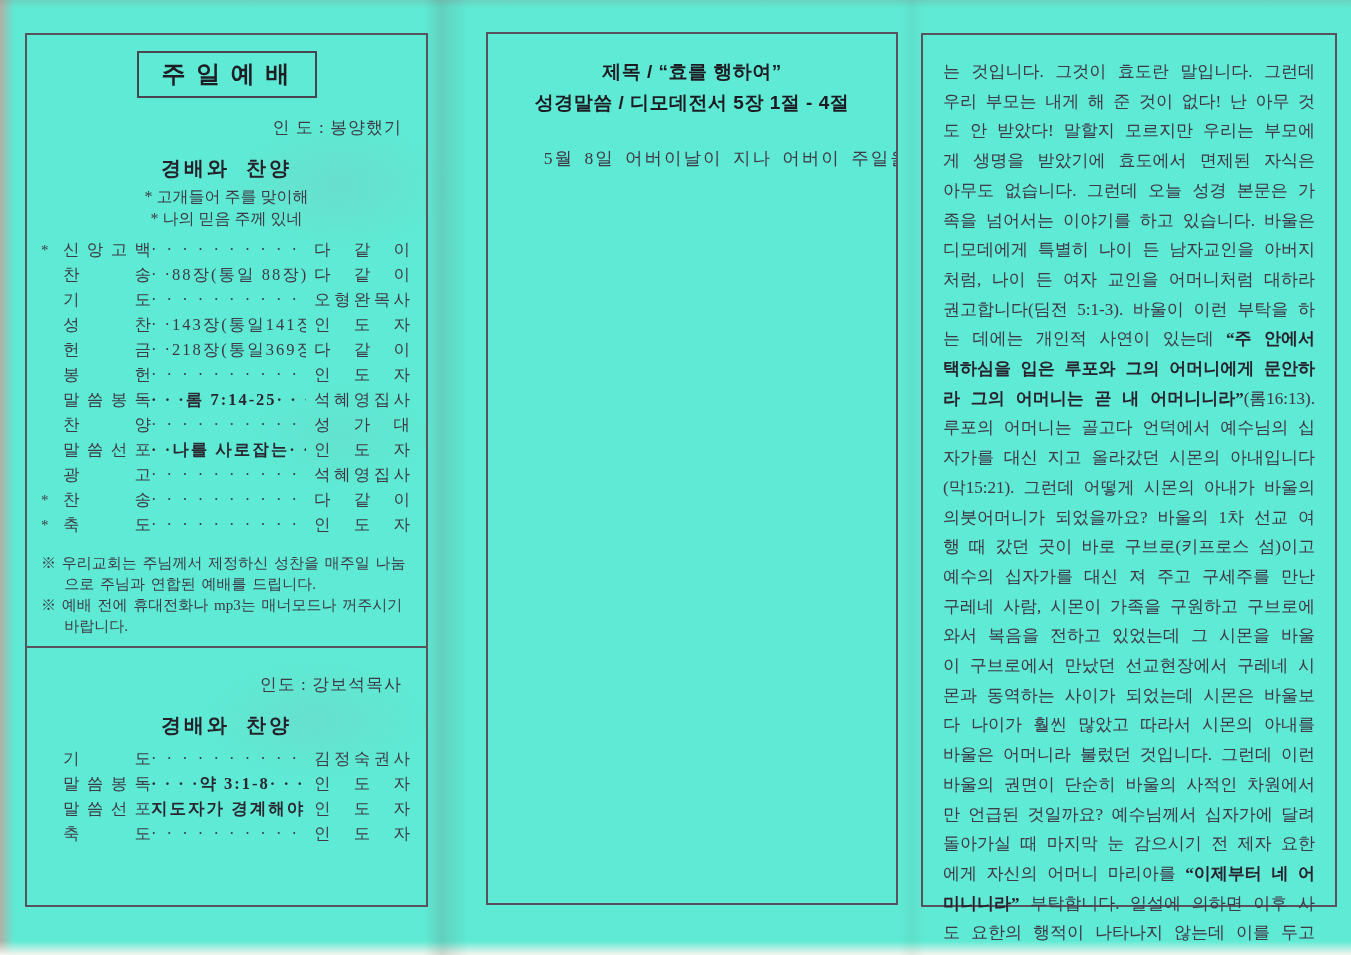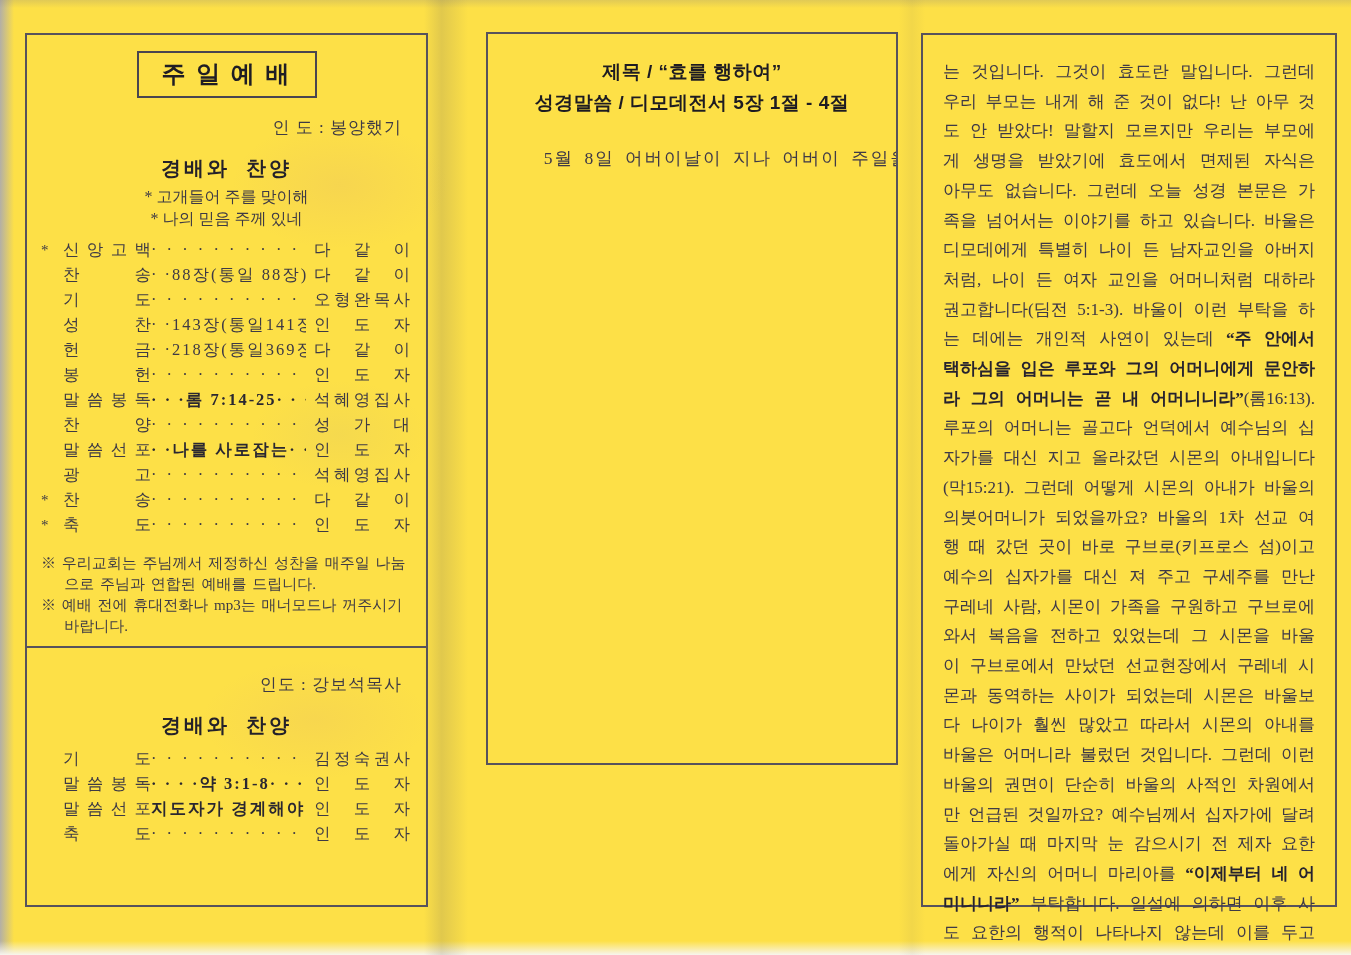--- a/index.html
+++ b/index.html
@@ -1,18 +1,18 @@
 <!DOCTYPE html>
 <html><head>
 <meta charset="utf-8">
 <style>
   html,body{margin:0;padding:0;background:#dcd8cf;}
   .page{
     position:relative;width:1351px;height:955px;overflow:hidden;
-    background:#fde047;
+    background:#5eead4;
     font-family:"Liberation Serif","DejaVu Serif",serif;
     color:#3e3a45;
   }
   
   .edge-left{position:absolute;left:0;top:0;width:14px;height:100%;
     background:linear-gradient(90deg,#b3afa6 0%,rgba(240,237,229,0) 100%);}
   .edge-top{position:absolute;left:0;top:0;width:100%;height:8px;
     background:linear-gradient(180deg,rgba(140,135,128,.25),rgba(240,237,229,0));}
   .edge-bottom{position:absolute;left:0;bottom:0;width:100%;height:14px;
     background:linear-gradient(0deg,#f7f5ef,rgba(240,237,229,0));}
@@ -23,21 +23,21 @@
   .bleed{position:absolute;pointer-events:none;}
   .bleed.b1{left:230px;top:120px;width:220px;height:130px;
     background:radial-gradient(ellipse at center,rgba(190,120,150,.10),rgba(190,120,150,0) 70%);}
   .bleed.b2{left:200px;top:660px;width:230px;height:120px;
     background:radial-gradient(ellipse at center,rgba(190,120,150,.09),rgba(190,120,150,0) 70%);}
   .bleed.b3{left:250px;top:380px;width:180px;height:110px;
     background:radial-gradient(ellipse at center,rgba(150,140,160,.08),rgba(150,140,160,0) 70%);}
 
   .panel{position:absolute;border:2px solid #57525c;box-sizing:border-box;}
   .panel.left{left:25px;top:33px;width:403px;height:874px;padding:16px 10px 0 10px;}
-  .panel.mid{left:486px;top:32px;width:412px;height:733px;padding:22px 19px 0 19px;}
+  .panel.mid{left:486px;top:32px;width:412px;height:873px;padding:22px 19px 0 19px;}
   .panel.right{left:921px;top:33px;width:416px;height:874px;padding:22px 20px 0 20px;}
 
   
   .svc-title-box{
     width:176px;margin:0 auto;border:2px solid #49454f;
     text-align:center;padding:5px 0 6px 0;
     font-weight:bold;font-size:24px;letter-spacing:2px;color:#1f1d24;
     font-family:"Liberation Sans","DejaVu Sans",sans-serif;
   }
   .leader{margin-top:18px;text-align:right;padding-right:14px;font-size:17px;letter-spacing:1px;}

